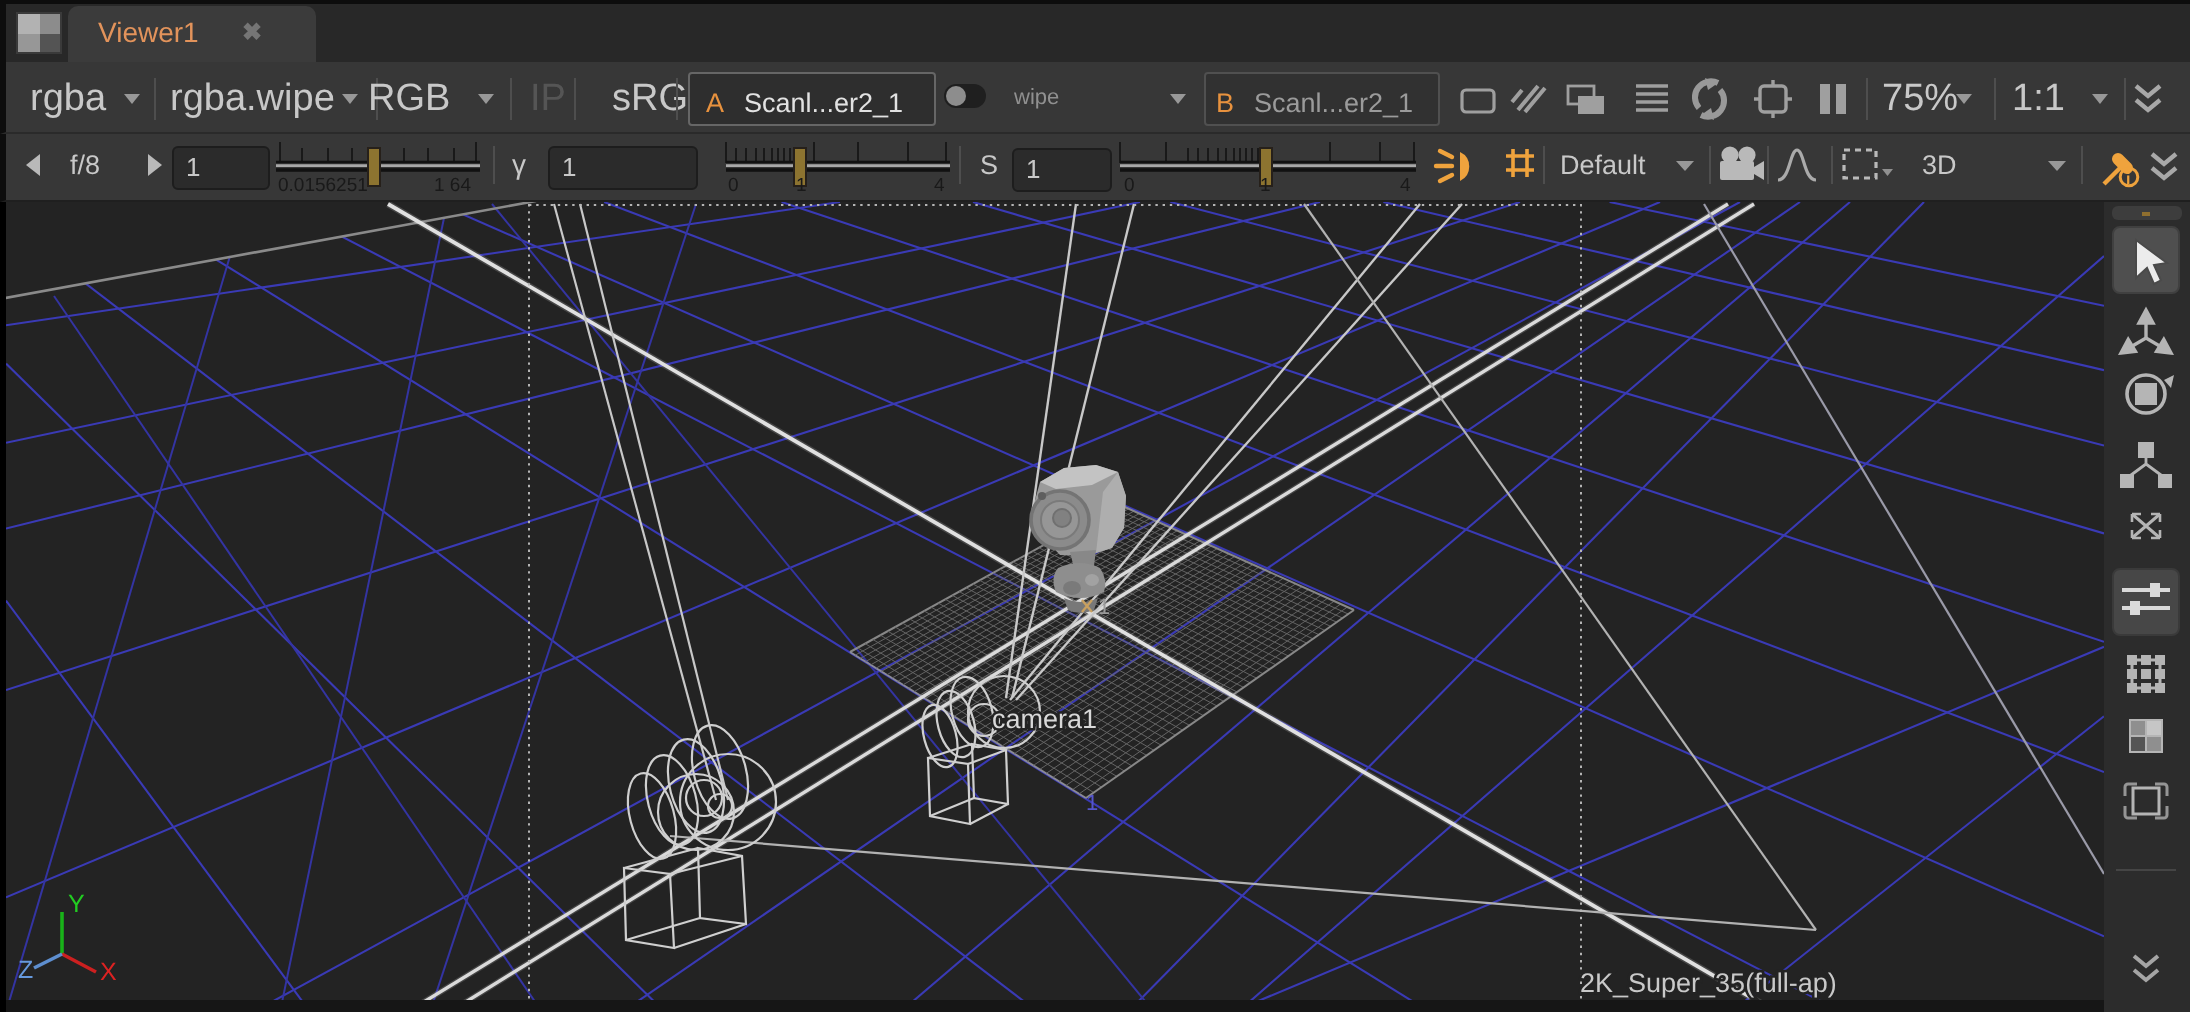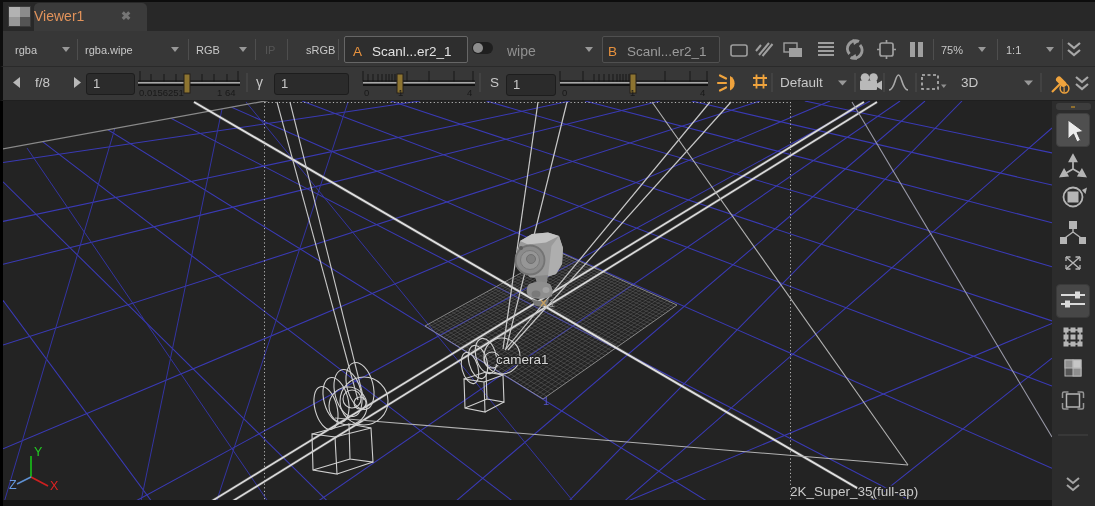--- a/index.html
+++ b/index.html
@@ -1,22 +1,22 @@
 <!DOCTYPE html>
 <html><head><meta charset="utf-8"><style>
 *{margin:0;padding:0;box-sizing:border-box}
 html,body{width:1095px;height:506px;background:#000;overflow:hidden}
 body{font-family:"Liberation Sans",sans-serif;position:relative}
 .abs{position:absolute}
 #tabbar{left:0;top:0;width:1095px;height:31px;background:#282828;border-top:2px solid #0d0d0d;border-left:3px solid #0d0d0d}
-#tab{left:34px;top:3px;width:113px;height:28px;background:#3b3b3b;border-radius:5px 5px 0 0;color:#e2935b;font-size:14px;line-height:27px;}
+#tab{left:34px;top:3px;width:124px;height:28px;background:#3b3b3b;border-radius:5px 5px 0 0;color:#e2935b;font-size:14px;line-height:27px;padding-left:15px}
 #tabx{left:121px;top:10px;width:12px;height:12px;color:#757575;font-size:12px;font-weight:bold;line-height:12px}
 #row1{left:0;top:31px;width:1095px;height:36px;background:#373737;border-left:3px solid #0d0d0d;border-bottom:1px solid #2a2a2a}
 #row2{left:0;top:67px;width:1095px;height:34px;background:#373737;border-left:3px solid #0d0d0d;border-bottom:1px solid #1f1f1f}
-.t{position:absolute;color:#c8c8c8;font-size:11px;line-height:14px;white-space:pre}
+.t{position:absolute;color:#c8c8c8;font-size:19px;line-height:14px;white-space:pre}
 .sep{position:absolute;width:1px;background:#4e4e4e}
 .caret{position:absolute;width:0;height:0;border-left:4.5px solid transparent;border-right:4.5px solid transparent;border-top:5px solid #989898}
 #viewport{left:3px;top:101px;width:1049px;height:399px;background:#232323}
 #sidebar{left:1052px;top:101px;width:43px;height:405px;background:#2c2c2c}
 #botstrip{left:3px;top:500px;width:1049px;height:6px;background:#161616}
 .inp{position:absolute;background:#2b2b2b;border:1px solid #1d1d1d;border-radius:3px;color:#c8c8c8;font-size:13px;padding-left:6px;line-height:20px}
 .sbtn{position:absolute;left:1056px;width:34px;height:34px;border-radius:4px}
 </style></head><body>
 
 <div class="abs" id="tabbar"></div>
@@ -30,36 +30,36 @@
 <div class="abs" id="tab">Viewer1</div>
 <div class="abs" id="tabx">✖</div>
 
 <div class="abs" id="row1"></div>
 <div class="t" style="left:15px;top:43px">rgba</div>
 <div class="caret" style="left:62px;top:47px"></div>
 <div class="sep" style="left:77px;top:39px;height:21px"></div>
 <div class="t" style="left:85px;top:43px">rgba.wipe</div>
 <div class="caret" style="left:171px;top:47px"></div>
 <div class="sep" style="left:188px;top:39px;height:21px"></div>
-<div class="t" style="left:196px;top:43px">RGB</div>
+<div class="t" style="left:184px;top:43px">RGB</div>
 <div class="caret" style="left:239px;top:47px"></div>
 <div class="sep" style="left:255px;top:39px;height:21px"></div>
 <div class="t" style="left:265px;top:43px;color:#555;font-weight:normal">IP</div>
 <div class="sep" style="left:287px;top:39px;height:21px"></div>
 <div class="t" style="left:306px;top:43px">sRGB</div>
 <div class="sep" style="left:338px;top:39px;height:21px"></div>
 <div class="abs" style="left:344px;top:36px;width:124px;height:27px;background:#2e2e2e;border:1px solid #666;border-radius:2px">
   <span style="position:absolute;left:8px;top:7px;color:#e8923e;font-size:13.5px">A</span>
   <span style="position:absolute;left:27px;top:7px;color:#e2e2e2;font-size:13.5px">Scanl...er2_1</span>
   </div>
 <div class="abs" style="left:472px;top:42px;width:21px;height:12px;background:#1f1f1f;border-radius:6px">
   <div style="position:absolute;left:1px;top:1px;width:10px;height:10px;border-radius:50%;background:#8d8d8d"></div>
   </div>
 <div class="abs" style="left:500px;top:36px;width:100px;height:27px">
-  <span style="position:absolute;left:7px;top:7px;color:#909090;font-size:14px">wipe</span>
+  <span style="position:absolute;left:7px;top:7px;color:#909090;font-size:11px">wipe</span>
   </div>
 <div class="caret" style="left:585px;top:47px"></div>
 <div class="abs" style="left:602px;top:36px;width:118px;height:27px;background:#313131;border:1px solid #505050;border-radius:2px">
   <span style="position:absolute;left:5px;top:7px;color:#e8923e;font-size:13.5px">B</span>
   <span style="position:absolute;left:24px;top:7px;color:#9b9b9b;font-size:13.5px">Scanl...er2_1</span>
   </div>
 <svg class="abs" style="left:728px;top:37px" width="210" height="26" fill="none" stroke="#9f9f9f">
  <rect x="3" y="8" width="16" height="11" rx="2" stroke-width="1.6"></rect>
  <g stroke-width="2">
       <path d="M31 18 L41 6 M34.5 19 L44.5 7 M28 14 L33 8"></path>

